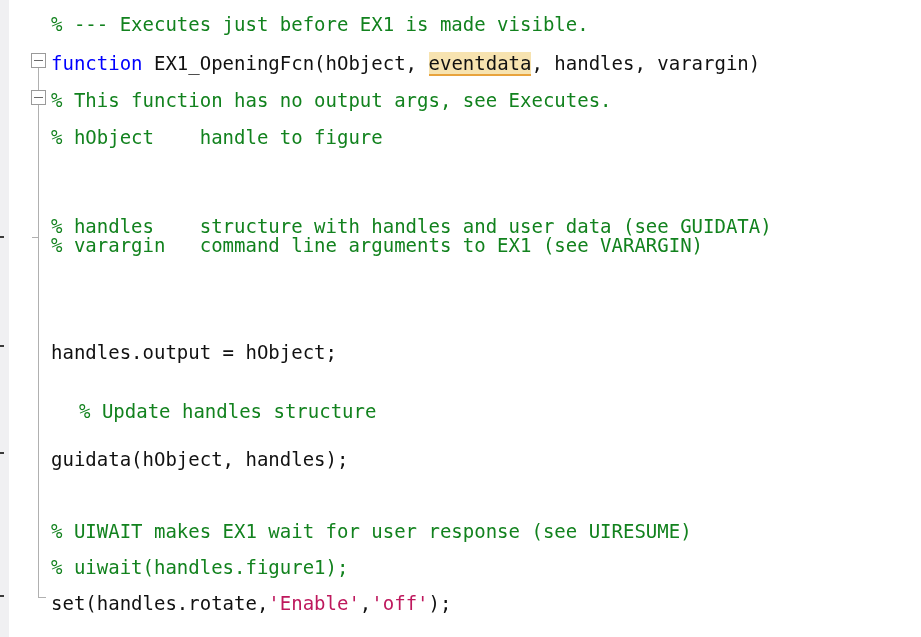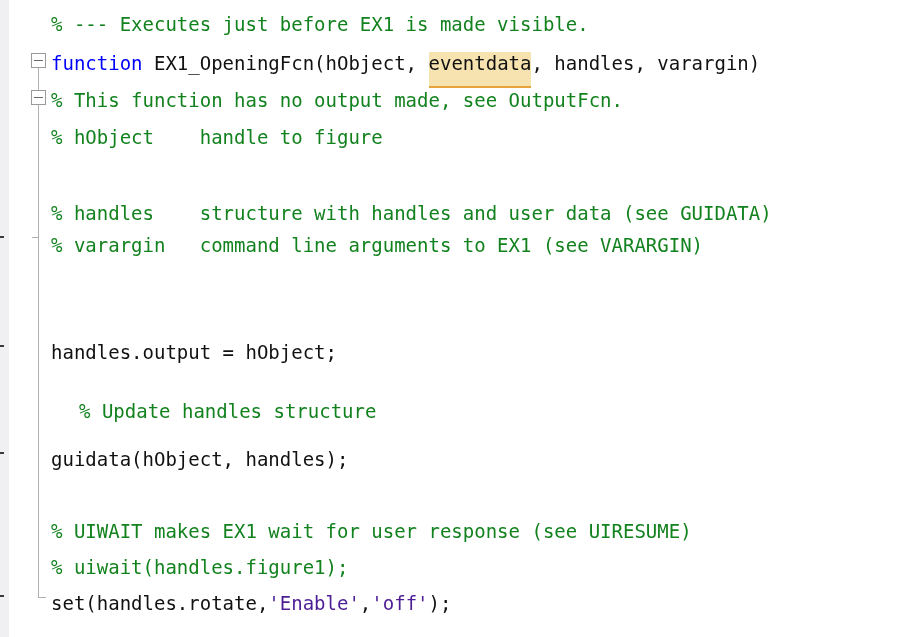--- a/index.html
+++ b/index.html
@@ -55,28 +55,28 @@
     height: 31px;
     line-height: 31px;
     font-size: 19px;
     white-space: pre;
     letter-spacing: 0px;
     color: #000000;
   }
 
   .comment { color: #12821e; }
   .keyword { color: #0000ff; }
-  .string  { color: #4c1d95; margin-top: 42px; }
+  .string  { color: #be185d; margin-top: 42px; }
   .plain   { color: #111111; }
 
   
   .warnhl {
     background: #f7e3b0;
     border-bottom: 2px solid #e8a33d;
-    padding-bottom: 12px;
+    padding-bottom: 0px;
   }
 
   
   #fold-margin {
     position: absolute;
     left: 0;
     top: 0;
     width: 51px;
     height: 637px;
   }
@@ -128,23 +128,23 @@
     <div class="fold-box" style="left:31px; top:90px;"></div>
 
     <div class="fold-tick" style="left:32px; top:237px; width:7px;"></div>
 
     <div class="fold-tick" style="left:38px; top:597px; width:8px;"></div>
   </div>
 
   <div id="code-area">
       <div class="line" style="top: 9px;"><span class="comment">% --- Executes just before EX1 is made visible.</span></div>
       <div class="line" style="top: 48px;"><span class="keyword">function</span><span class="plain"> EX1_OpeningFcn(hObject, </span><span class="warnhl plain">eventdata</span><span class="plain">, handles, varargin)</span></div>
-      <div class="line" style="top: 85px;"><span class="comment">% This function has no output made, see OutputFcn.</span></div>
+      <div class="line" style="top: 85px;"><span class="comment">% This function has no output args, see Executes.</span></div>
       <div class="line" style="top: 122px;"><span class="comment">% hObject    handle to figure</span></div>
-      <div class="line" style="top: 198px;"><span class="comment">% handles    structure with handles and user data (see GUIDATA)</span></div>
+      <div class="line" style="top: 211px;"><span class="comment">% handles    structure with handles and user data (see GUIDATA)</span></div>
       <div class="line" style="top: 230px;"><span class="comment">% varargin   command line arguments to EX1 (see VARARGIN)</span></div>
       <div class="line" style="top: 267px;"></div>
       <div class="line" style="top: 337px;"><span class="plain">handles.output = hObject;</span></div>
       <div class="line" style="top: 372px;"></div>
       <div class="line" style="top: 396px; margin-left: 28px;"><span class="comment">% Update handles structure</span></div>
       <div class="line" style="top: 444px;"><span class="plain">guidata(hObject, handles);</span></div>
       <div class="line" style="top: 480px;"></div>
       <div class="line" style="top: 516px;"><span class="comment">% UIWAIT makes EX1 wait for user response (see UIRESUME)</span></div>
       <div class="line" style="top: 552px;"><span class="comment">% uiwait(handles.figure1);</span></div>
       <div class="line" style="top: 588px;"><span class="plain">set(handles.rotate,</span><span class="string">'Enable'</span><span class="plain">,</span><span class="string">'off'</span><span class="plain">);</span></div>

